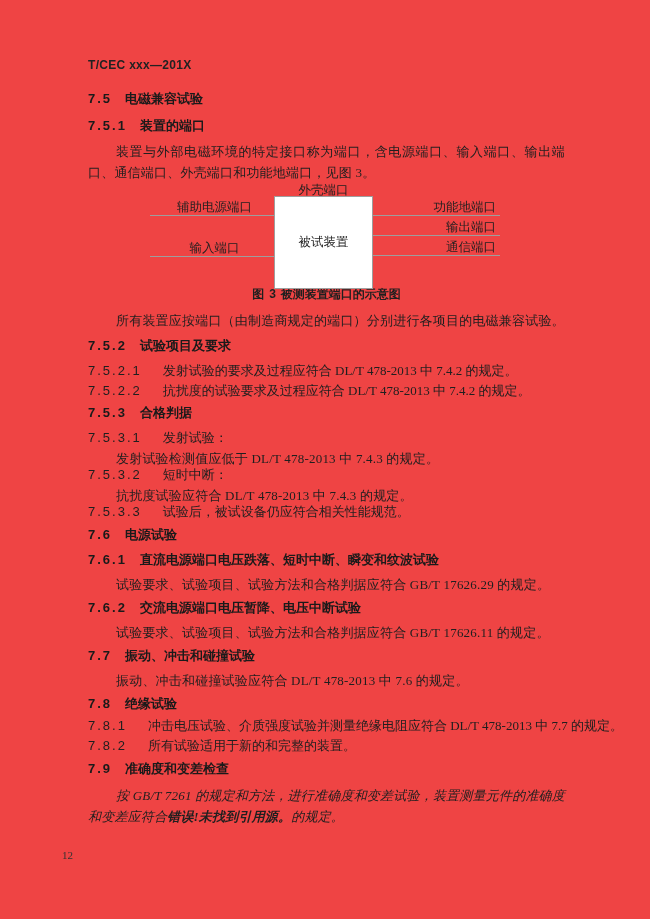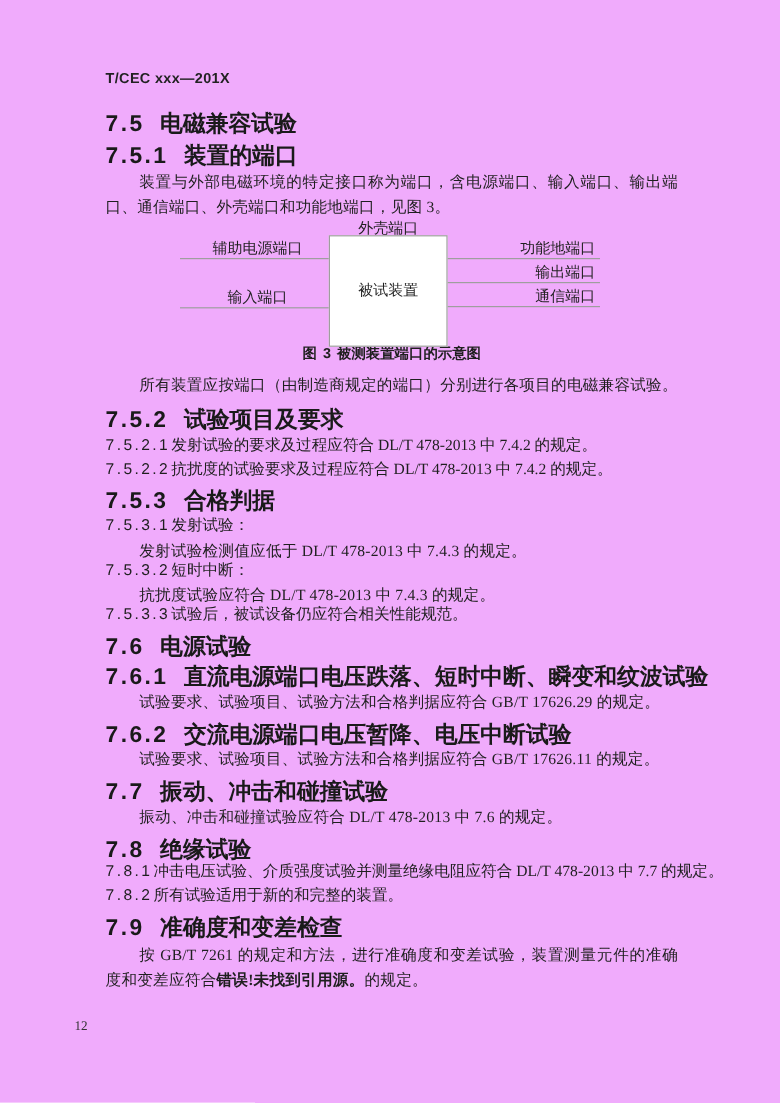--- a/index.html
+++ b/index.html
@@ -1,52 +1,52 @@
 <!DOCTYPE html>
 <html><head>
 <meta charset="utf-8">
 <style>
   * { margin: 0; padding: 0; box-sizing: border-box; }
   html, body { background: #ffffff; }
   .page {
     position: relative;
     width: 650px;
     height: 919px;
-    background: #f0abfc;
+    background: #ef4444;
     overflow: hidden;
     font-family: "Liberation Serif", serif;
     color: #1f1f1f;
   }
   .abs { position: absolute; }
   .hdr {
     left: 88px; top: 58px;
     font-family: "Liberation Sans", sans-serif;
     font-weight: 600;
     font-size: 12px;
     letter-spacing: 0.3px;
     color: #222;
   }
   .h {
     left: 88px; width: 477px;
     font-family: "Liberation Sans", sans-serif;
     font-weight: bold;
-    font-size: 19px;
+    font-size: 13px;
     color: #1a1a1a;
     white-space: nowrap;
   }
   .h .num { letter-spacing: 2px; margin-right: 13px; }
   .item {
     left: 88px; width: 477px;
     font-size: 13px;
     white-space: nowrap;
   }
   .item .num {
     font-family: "Liberation Sans", sans-serif;
     letter-spacing: 2px;
-    margin-right: 1px;
+    margin-right: 21px;
   }
   .para {
     left: 88px; width: 477px;
     font-size: 13px;
     line-height: 20.5px;
     text-align: justify;
     letter-spacing: 0.2px;
   }
   .para.indent { text-indent: 28px; }
   .figure { left: 88px; top: 181px; width: 477px; height: 100px; }
@@ -181,19 +181,19 @@
   </div>
 
   <div class="abs item" style="top:737px">
     <span class="num">7.8.2</span><span>所有试验适用于新的和完整的装置。</span>
   </div>
 
   <div class="abs h" style="top:760px">
     <span class="num">7.9</span><span class="ttl">准确度和变差检查</span>
   </div>
 
-  <div class="abs para indent" style="top:785px; line-height:21px;">
+  <div class="abs para indent" style="top:785px; line-height:21px;font-style:italic;">
     <span>按 GB/T 7261 的规定和方法，进行准确度和变差试验，装置测量元件的准确度和变差应符合</span><span class="bold-run">错误!未找到引用源。</span><span>的规定。</span>
   </div>
 
   <div class="abs pageno">12</div>
 
 </div>
 
 </body></html>

